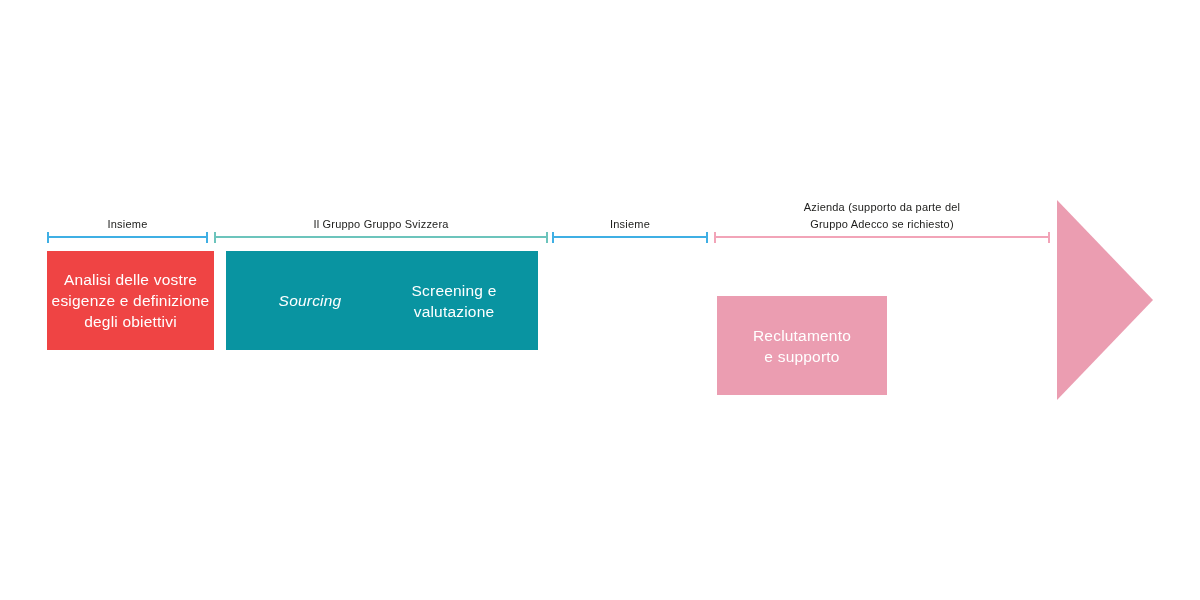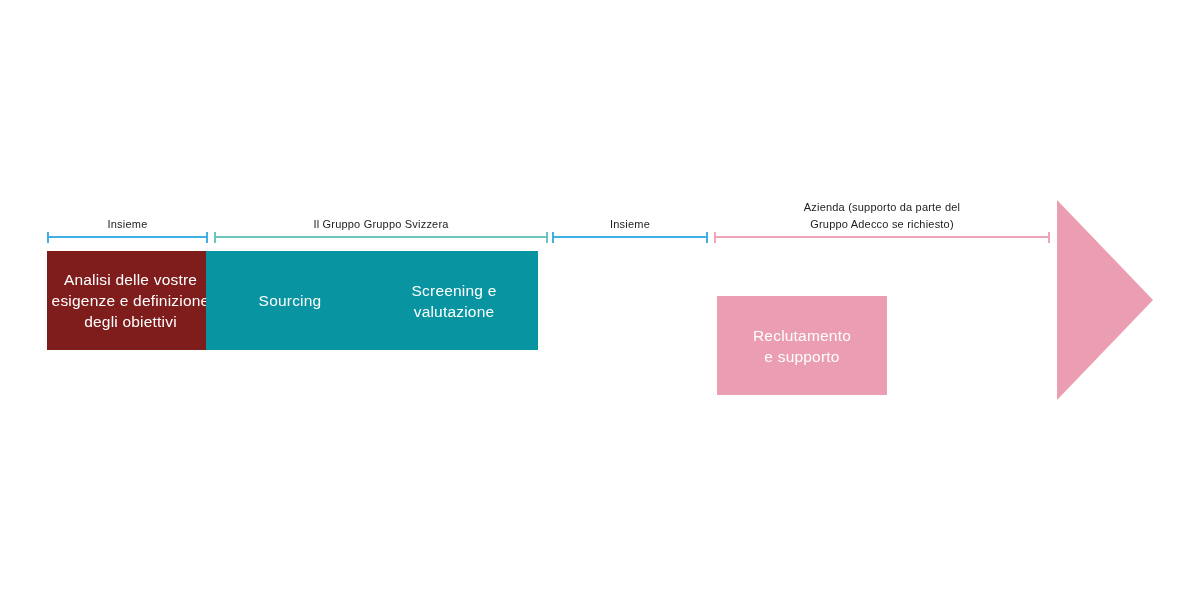--- a/index.html
+++ b/index.html
@@ -54,21 +54,21 @@
     justify-content: center;
   }
   .seg .seg-label {
     text-align: center;
     font-size: 15.5px;
     line-height: 21px;
     white-space: pre-line;
     letter-spacing: 0.2px;
   }
   .seg.s1 { left: 47px;  width: 167px; }
-  .seg.s2 { left: 206px; width: 168px; }
+  .seg.s2 { left: 226px; width: 168px; font-style: italic; }
   .seg.s3 { left: 370px; width: 168px; }
   .seg.s4 { left: 550px; width: 167px; }
   .seg.s5 { left: 717px; width: 170px; margin-top: 45px; }
   .seg.s6 { left: 887px; width: 170px; }
 
   
   .arrowhead {
     position: absolute;
     left: 1057px;
     top: 200px;
@@ -104,21 +104,21 @@
     <div class="tick tick-l"></div>
     <div class="bline"></div>
     <div class="tick tick-r"></div>
   </div>
   <div class="bracket b4" style="color: rgb(242, 164, 184);">
     <div class="tick tick-l"></div>
     <div class="bline"></div>
     <div class="tick tick-r"></div>
   </div>
 
-  <div class="seg s1" style="background-color: #7f1d1d;">
+  <div class="seg s1" style="background-color: #ef4444;">
     <span class="seg-label" style="color: rgb(255, 255, 255);">Analisi delle vostre
 esigenze e definizione
 degli obiettivi</span>
   </div>
   <div class="seg s2" style="background-color: rgb(9, 148, 161);">
     <span class="seg-label" style="color: rgb(255, 255, 255);">Sourcing</span>
   </div>
   <div class="seg s3" style="background-color: rgb(9, 148, 161);">
     <span class="seg-label" style="color: rgb(255, 255, 255);">Screening e
 valutazione</span>

